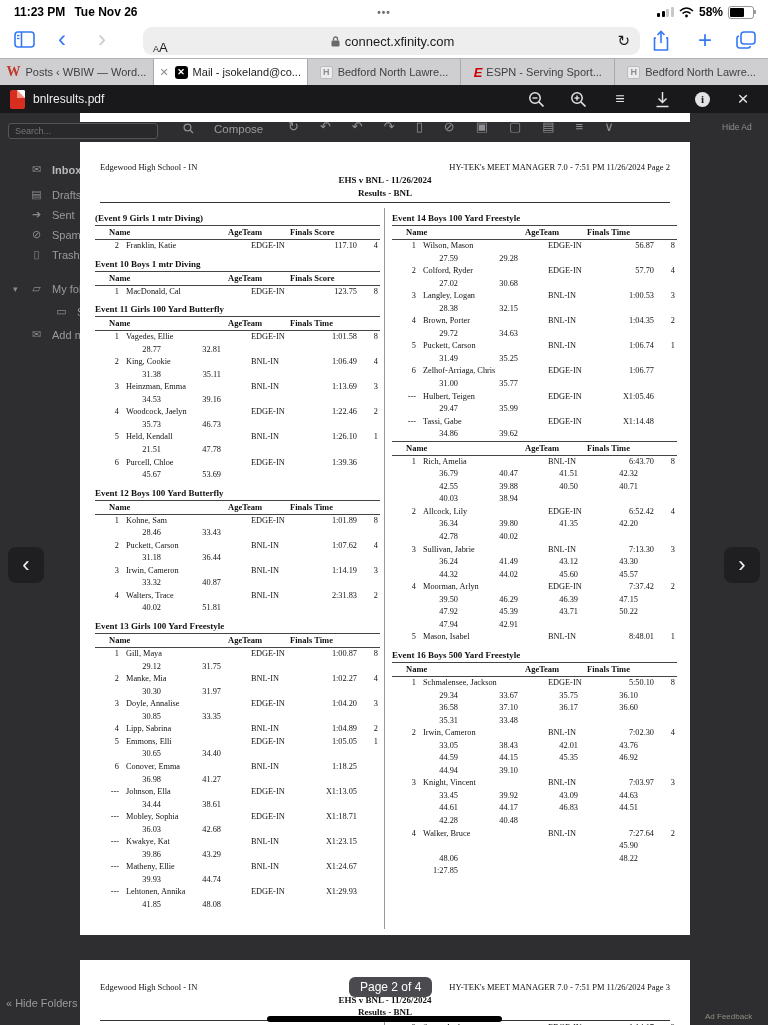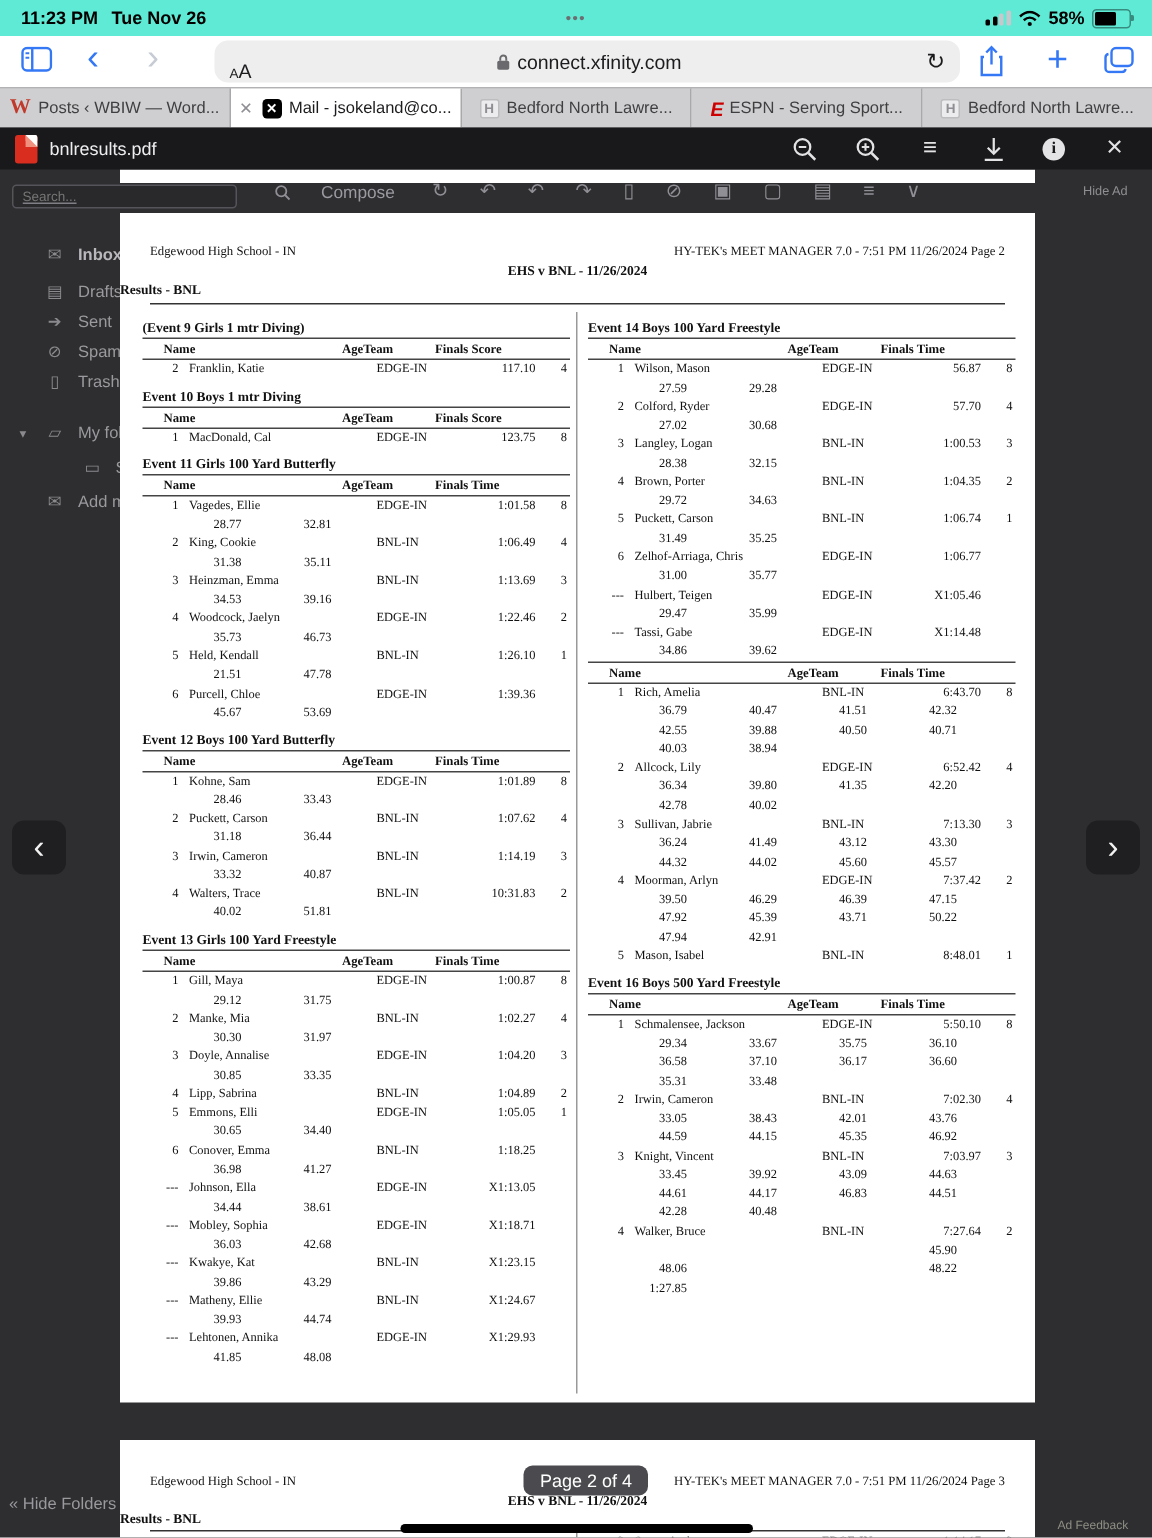--- a/index.html
+++ b/index.html
@@ -1,19 +1,19 @@
 <!DOCTYPE html>
 <html><head>
 <meta charset="utf-8">
 <style>
   html,body{margin:0;padding:0;}
   body{width:768px;height:1025px;position:relative;overflow:hidden;background:#2e2e30;
        font-family:"Liberation Sans",sans-serif;-webkit-font-smoothing:antialiased;}
   
-  #status-bar{position:absolute;top:0;left:0;width:768px;height:24px;background:#5eead4;
+  #status-bar{position:absolute;top:0;left:0;width:768px;height:24px;background:#ffffff;
     display:flex;align-items:center;justify-content:space-between;padding:0 14px;box-sizing:border-box;
     font-size:12px;font-weight:700;color:#000;z-index:10;}
   #status-left{display:flex;gap:9px;}
   #status-center{position:absolute;left:50%;transform:translateX(-50%);color:#6d6d72;font-size:10px;letter-spacing:1px;font-weight:700;}
   #status-right{display:flex;align-items:center;gap:5px;font-weight:600;}
   .bars{display:flex;align-items:flex-end;gap:1.5px;height:10px;}
   .bars i{width:3px;border-radius:1px;background:#c7c7cc;display:block;}
   .bars i.on{background:#000;}
   .batt{width:24px;height:11px;border:1px solid rgba(0,0,0,.4);border-radius:3px;position:relative;}
   .batt::after{content:"";position:absolute;right:-3px;top:3px;width:2px;height:4px;background:rgba(0,0,0,.4);border-radius:0 1px 1px 0;}
@@ -50,41 +50,41 @@
   #pdf-toolbar{position:absolute;top:85px;left:0;width:768px;height:28px;background:#19191b;z-index:10;
     display:flex;align-items:center;box-sizing:border-box;padding:0 16px 0 10px;}
   #pdf-file-icon{width:15px;height:19px;background:#d92d20;border-radius:2px;position:relative;}
   #pdf-file-icon::after{content:"";position:absolute;right:0;top:0;border:4px solid #fff;border-left-color:#f0907f;border-bottom-color:#f0907f;border-radius:0 2px 0 0;}
   #pdf-filename{color:#ededef;font-size:12px;margin-left:8px;}
   #pdf-actions{margin-left:auto;display:flex;align-items:center;gap:24px;color:#e3e3e5;}
   .pdficon{display:inline-flex;align-items:center;justify-content:center;width:18px;height:18px;font-size:16px;}
   #pdf-info-btn{width:15px;height:15px;border-radius:50%;background:#e3e3e5;color:#19191b;font-size:11px;font-weight:700;
     font-family:"Liberation Serif",serif;display:inline-flex;align-items:center;justify-content:center;}
   #mail-search{position:absolute;left:8px;top:123px;width:150px;height:16px;background:#29292b;border:1px solid #54545a;
-    border-radius:3px;box-sizing:border-box;font-size:9px;color:#7f7f85;padding-left:6px;line-height:14px;z-index:1;text-decoration:underline;}
+    border-radius:3px;box-sizing:border-box;font-size:9px;color:#7f7f85;padding-left:6px;line-height:14px;z-index:1;}
   #mail-search-icon{position:absolute;left:183px;top:123px;z-index:1;font-size:11px;color:#8f8f95;}
   #compose-btn{position:absolute;left:214px;top:123px;font-size:11.5px;color:#9a9aa0;z-index:1;}
   #mail-toolbar{position:absolute;left:288px;top:119px;display:flex;gap:21px;font-size:13px;color:#8f8f95;z-index:1;}
   #hide-ad{position:absolute;left:722px;top:122px;font-size:8.5px;color:#8f8f93;z-index:1;}
   #mail-sidebar{position:absolute;left:0;top:160px;width:95px;z-index:1;font-size:11px;color:#9a9a9e;}
   .side-item{position:absolute;left:30px;display:flex;gap:9px;align-items:center;white-space:nowrap;}
   .side-item .sicon{font-size:11px;color:#8a8a8e;width:13px;text-align:center;}
   .side-item .exp{position:absolute;left:-17px;font-size:9px;color:#8a8a8e;}
   #hide-folders{position:absolute;left:6px;top:997px;font-size:11px;color:#9a9a9e;z-index:1;}
   #ad-feedback{position:absolute;left:705px;top:1012px;font-size:8px;color:#8f8f85;z-index:1;}
   
   .pdf-page{position:absolute;left:80px;width:610px;background:#fff;z-index:2;
     font-family:"Liberation Serif",serif;color:#111;}
   #page1-sliver{top:113px;height:9px;}
   #page2{top:142px;height:793px;}
   #page3{top:960px;height:65px;overflow:hidden;}
   .pg-head-left{position:absolute;left:20px;top:20px;font-size:8.5px;text-align:center;}
   .pg-head-right{position:absolute;right:20px;top:20px;font-size:8.5px;}
   .pg-title{position:absolute;left:0;right:0;top:33px;text-align:center;font-size:9px;font-weight:700;}
-  .pg-sub{position:absolute;left:0;right:0;top:46px;font-size:9px;font-weight:700;}
+  .pg-sub{position:absolute;left:0;right:0;top:46px;text-align:center;font-size:9px;font-weight:700;}
   .pg-rule{position:absolute;left:20px;right:20px;top:60px;border-top:1px solid #333;}
   .col-divider{position:absolute;left:304px;top:66px;bottom:6px;border-left:1px solid #999;}
   #page3 .pg-head-left{top:22px;} #page3 .pg-head-right{top:22px;}
   #page3 .pg-title{top:35px;} #page3 .pg-sub{top:47px;} #page3 .pg-rule{top:60px;}
   #page3 .col-divider{top:60px;bottom:0;}
   #p3-black-bar{position:absolute;left:187px;top:56px;width:235px;height:6px;background:#000;border-radius:3px;z-index:3;}
   .result-col{position:absolute;top:70px;width:285px;}
   #col-left{left:15px;} #col-right{left:312px;}
   #p3-row{position:absolute;left:312px;top:62px;width:285px;}
   .ev-title{font-size:9px;font-weight:700;line-height:13px;margin-top:5px;}
@@ -450,21 +450,21 @@
       <div class="split-row">
         <span>33.32</span>
         <span>40.87</span>
         <span></span>
         <span></span>
       </div>
       <div class="res-row">
         <span class="place">4</span>
         <span class="name">Walters, Trace</span>
         <span class="team">BNL-IN</span>
-        <span class="finals">10:31.83</span>
+        <span class="finals">2:31.83</span>
         <span class="pts">2</span>
       </div>
       <div class="split-row">
         <span>40.02</span>
         <span>51.81</span>
         <span></span>
         <span></span>
       </div>
       <div class="ev-title">Event 13  Girls 100 Yard Freestyle</div>
       <div class="ev-header">
@@ -863,20 +863,26 @@
         <span>33.05</span>
         <span>38.43</span>
         <span>42.01</span>
         <span>43.76</span>
       </div>
       <div class="split-row">
         <span>44.59</span>
         <span>44.15</span>
         <span>45.35</span>
         <span>46.92</span>
+      </div>
+      <div class="split-row">
+        <span>44.94</span>
+        <span>39.10</span>
+        <span></span>
+        <span></span>
       </div>
       <div class="res-row">
         <span class="place">3</span>
         <span class="name">Knight, Vincent</span>
         <span class="team">BNL-IN</span>
         <span class="finals">7:03.97</span>
         <span class="pts">3</span>
       </div>
       <div class="split-row">
         <span>33.45</span>

